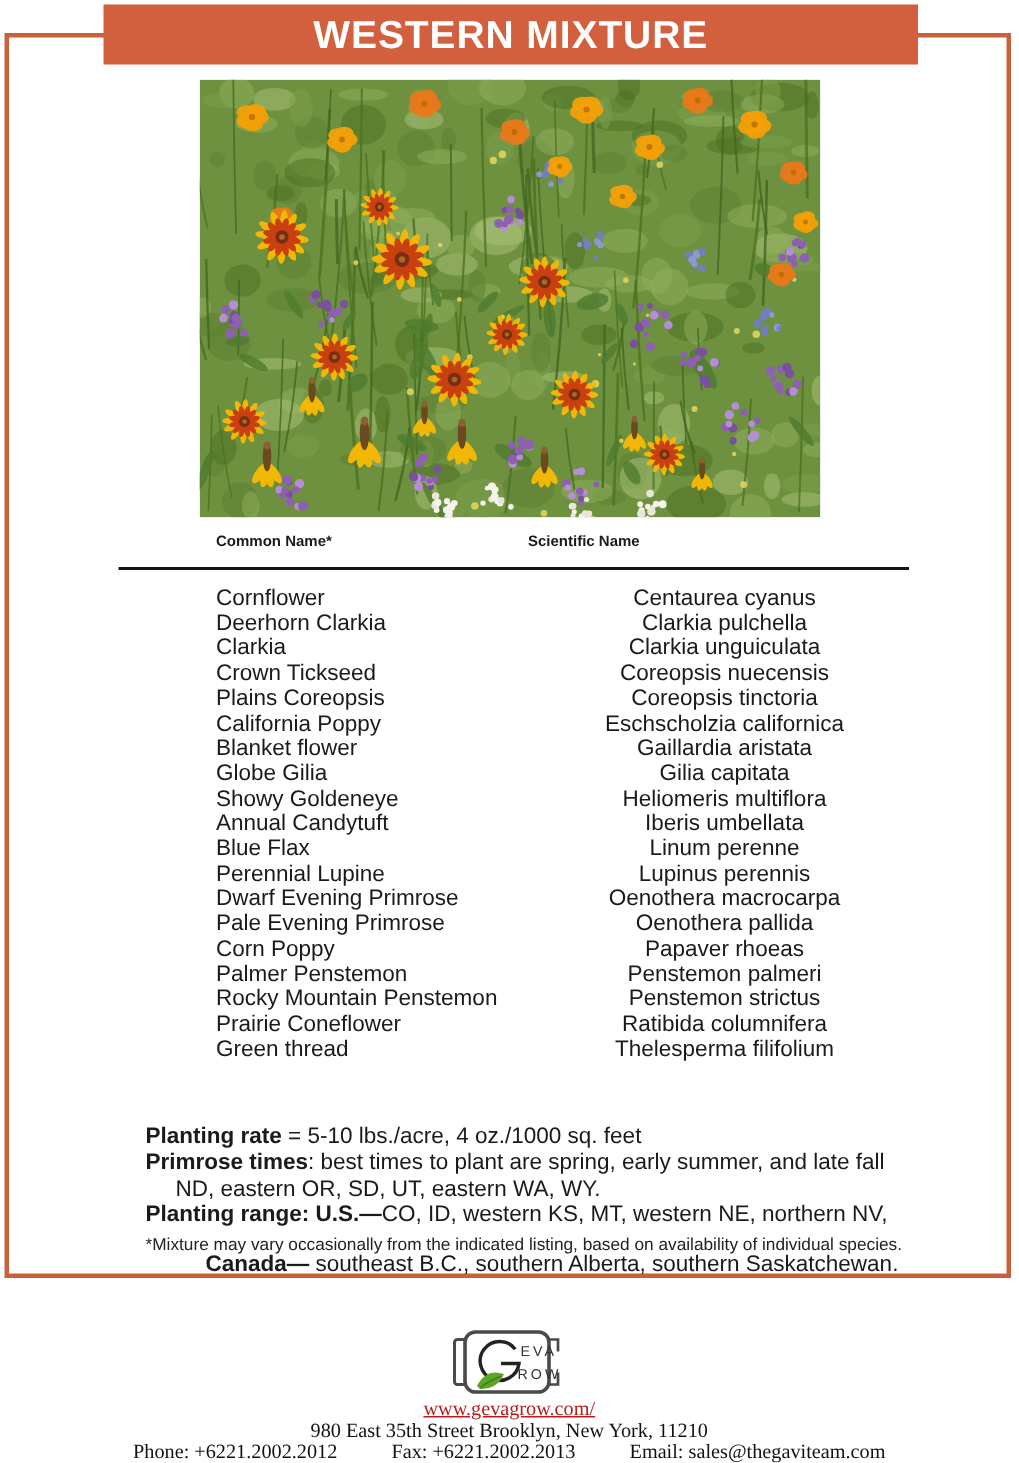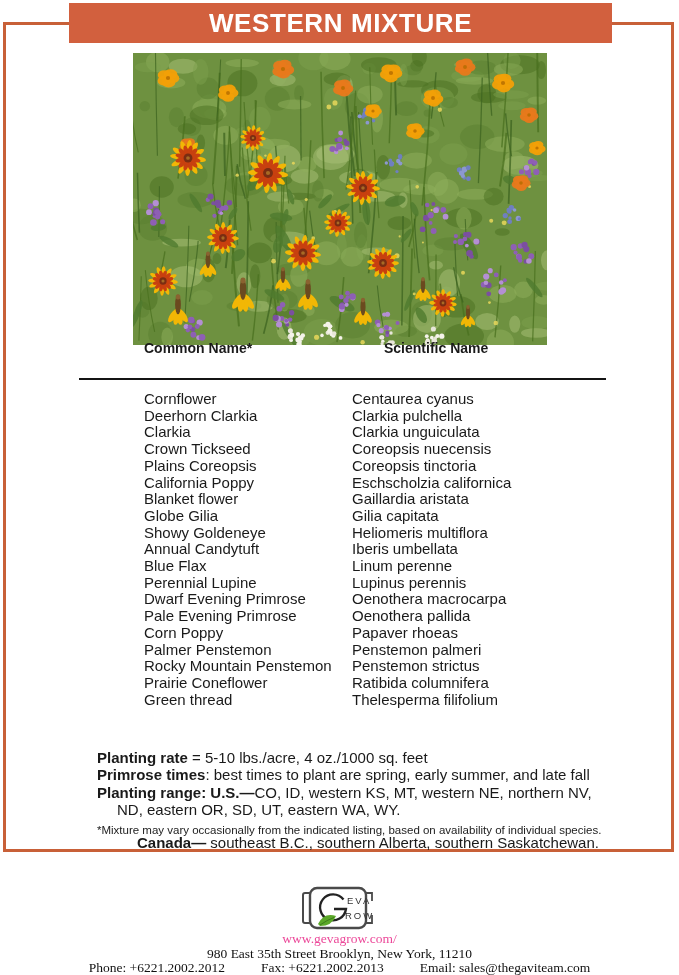--- a/index.html
+++ b/index.html
@@ -18,49 +18,49 @@
     background:#d2603e;display:flex;align-items:center;justify-content:center;z-index:3;
   }
   .header-title{
     color:#ffffff;font-weight:bold;font-size:26px;letter-spacing:0.6px;
     font-family:"Liberation Sans",sans-serif;
   }
   .photo{
     position:absolute;left:133px;top:53px;width:414px;height:292px;overflow:hidden;z-index:2;
   }
   .photo svg{display:block;}
-  .col-headers{position:absolute;left:0;top:340px;width:679px;height:20px;font-size:14px;font-weight:bold;z-index:2;}
+  .col-headers{position:absolute;left:0;top:356px;width:679px;height:20px;font-size:10px;font-weight:bold;z-index:2;}
   .h-common{position:absolute;left:144px;}
-  .h-sci{position:absolute;left:352px;margin-left:32px;}
+  .h-sci{position:absolute;left:352px;}
   .rule{position:absolute;left:79px;top:378px;width:527px;height:2px;background:#141414;z-index:2;}
   .table-rows{
     position:absolute;left:144px;top:391px;width:470px;
     font-size:15px;line-height:16.7px;z-index:2;
   }
   .trow{display:flex;}
   .tcell.common{width:208px;flex:0 0 208px;}
-  .tcell.sci{flex:1;}
+  .tcell.sci{flex:1;text-align:center;}
   .planting{
     position:absolute;left:97px;top:749px;width:530px;
     font-size:15px;line-height:17.4px;z-index:2;
   }
   .pline b{font-weight:bold;}
   .pline.indent1{padding-left:20px;}
   .pline.indent2{padding-left:40px;margin-top:15px;}
   .disclaimer{
     position:absolute;left:97px;top:824px;width:520px;
     font-size:11.5px;color:#222;z-index:2;
   }
   .logo-wrap{position:absolute;left:299px;top:882px;width:82px;height:52px;z-index:2;}
   .footer-line{
     position:absolute;left:0;width:679px;text-align:center;
     font-family:"Liberation Serif",serif;font-size:13.5px;color:#111;z-index:2;
   }
   .weblink-line{top:931px;}
-  .weblink{color:#ec4899;cursor:pointer;}
+  .weblink{color:#b91c1c;text-decoration:underline;cursor:pointer;}
   .address-line{top:946px;}
   .contact-line{top:960px;}
   .contact-line span{margin:0 18px;}
 </style>
 </head>
 <body>
 
 <div class="page">
 
   <div class="border-box"></div>
@@ -1170,22 +1170,22 @@
       </div>
       <div class="trow">
         <span class="tcell common">Green thread</span>
         <span class="tcell sci">Thelesperma filifolium</span>
       </div>
     </div>
 
   <div class="planting">
     <div class="pline"><b>Planting rate</b><span> = 5-10 lbs./acre, 4 oz./1000 sq. feet</span></div>
     <div class="pline"><b>Primrose times</b><span>: best times to plant are spring, early summer, and late fall</span></div>
+    <div class="pline indent1"><span>ND, eastern OR, SD, UT, eastern WA, WY.</span></div>
     <div class="pline"><b>Planting range: </b><b>U.S.—</b><span>CO, ID, western KS, MT, western NE, northern NV,</span></div>
-    <div class="pline indent1"><span>ND, eastern OR, SD, UT, eastern WA, WY.</span></div>
     <div class="pline indent2"><b>Canada—</b><span> southeast B.C., southern Alberta, southern Saskatchewan.</span></div>
   </div>
 
   <div class="disclaimer">*Mixture may vary occasionally from the indicated listing, based on availability of individual species.</div>
 
   <div class="logo-wrap">
     <svg width="82" height="52" viewBox="0 0 82 52">
       <rect x="4" y="11" width="8" height="30" rx="2" fill="none" stroke="#4a4a4a" stroke-width="2"></rect>
       <rect x="11" y="6" width="56" height="40" rx="7" fill="#ffffff" stroke="#4a4a4a" stroke-width="2.4"></rect>
       <polyline points="67,11 73,11 73,19" fill="none" stroke="#4a4a4a" stroke-width="1.8"></polyline>

